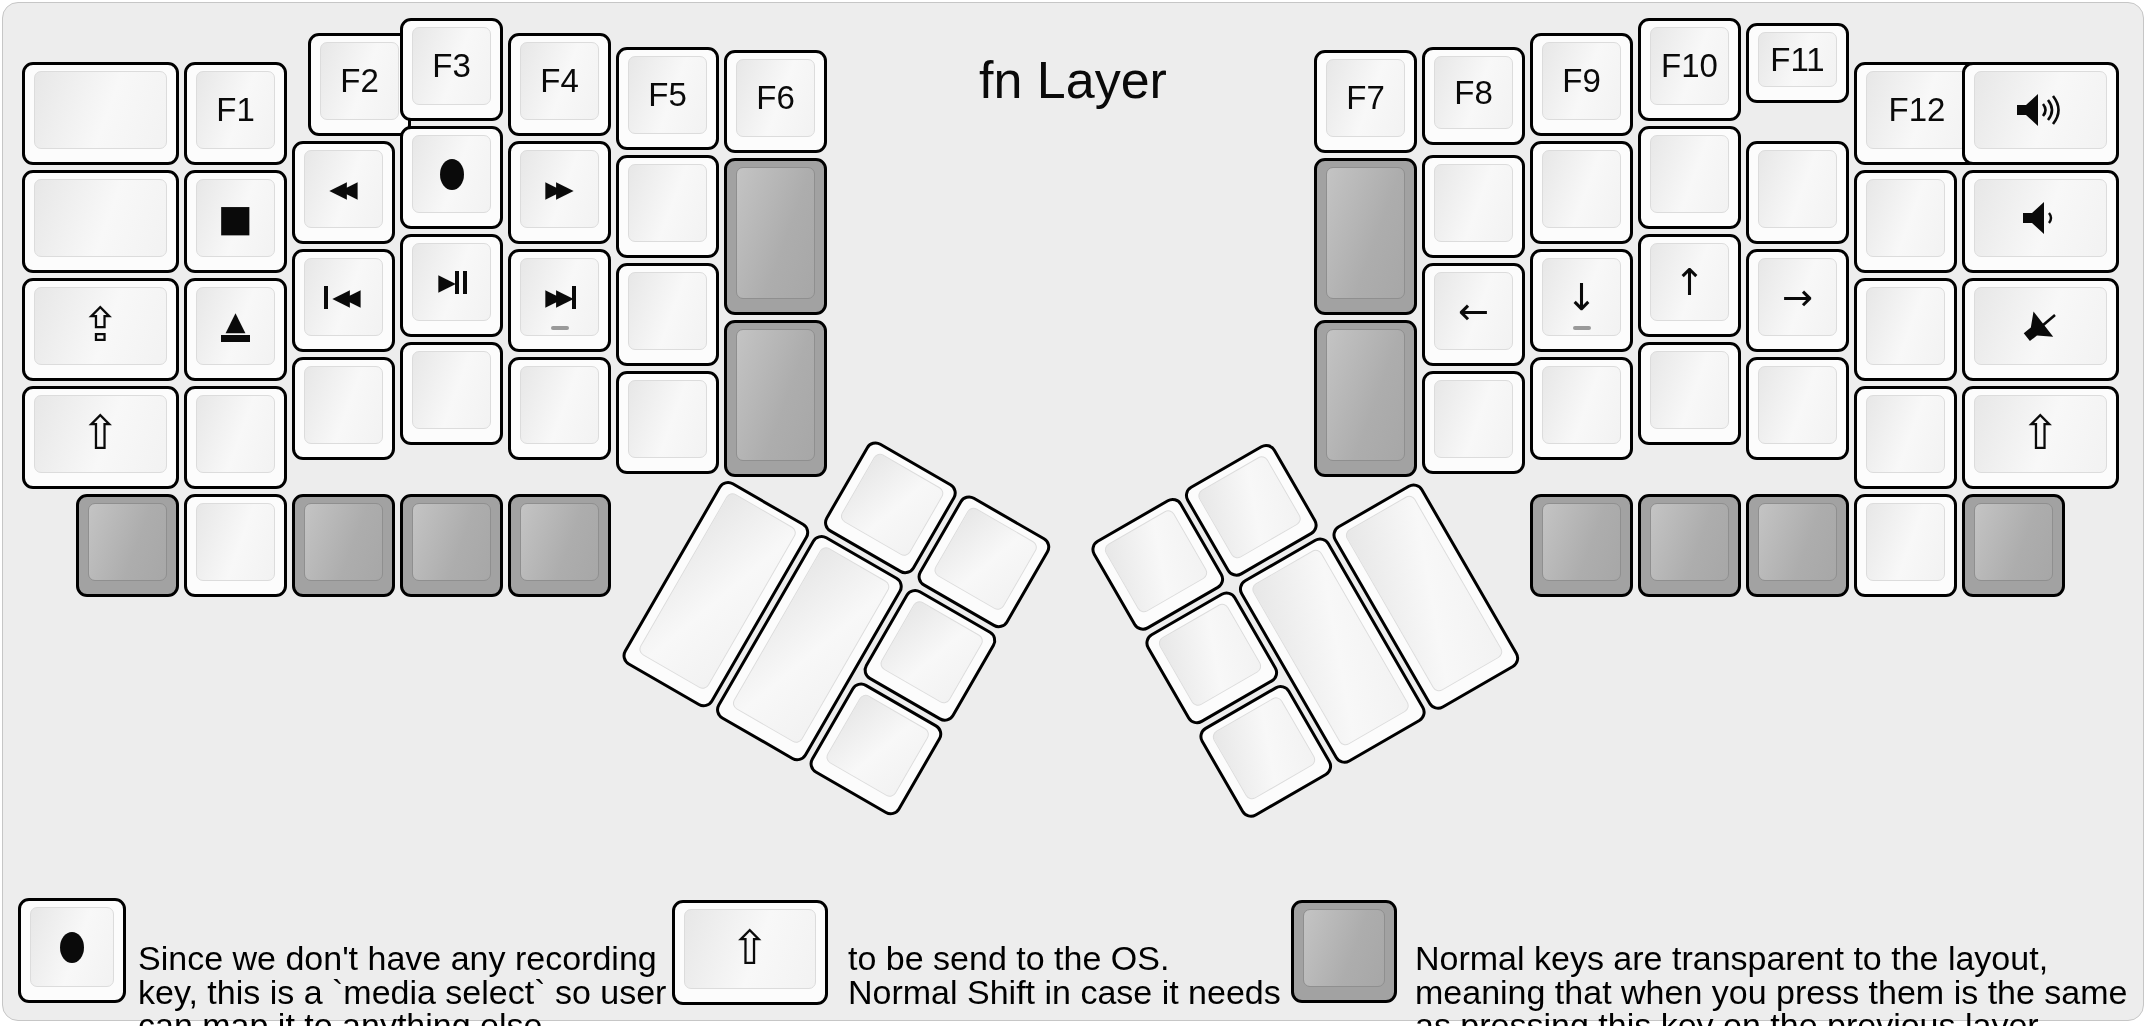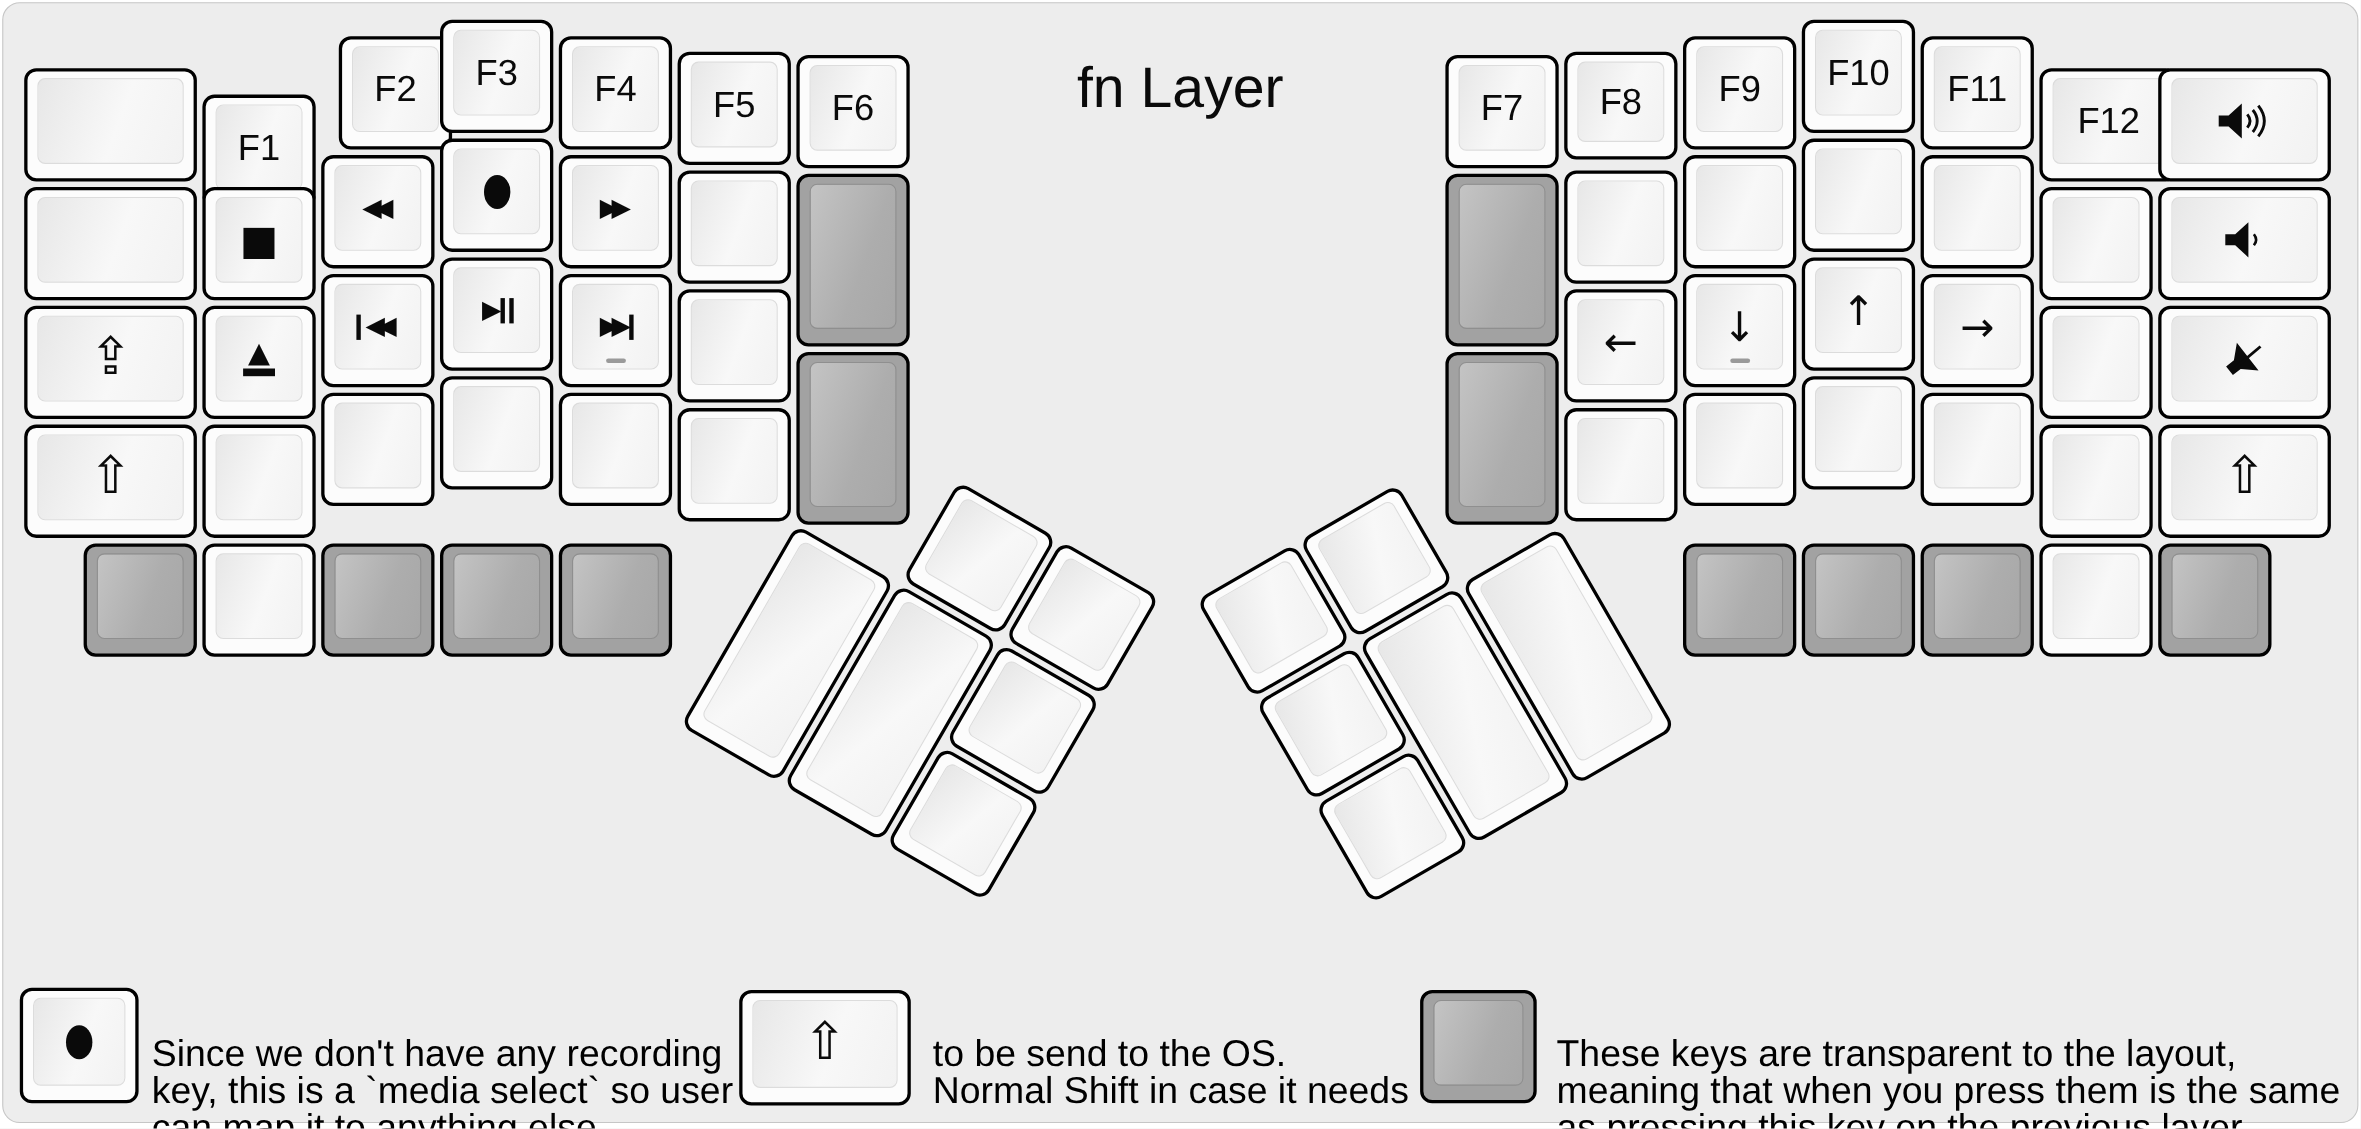--- a/index.html
+++ b/index.html
@@ -115,21 +115,21 @@
     <div class="key" style="left: 22px; top: 278px; width: 157px; height: 103px;">
       <div class="cap">
         <div class="icon icon-caps">⇪</div>
       </div>
     </div>
     <div class="key" style="left: 22px; top: 386px; width: 157px; height: 103px;">
       <div class="cap">
         <div class="icon icon-shift">⇧</div>
       </div>
     </div>
-    <div class="key" style="left: 184px; top: 62px; width: 103px; height: 103px; margin-top: 24px;">
+    <div class="key" style="left: 184px; top: 62px; width: 103px; height: 103px;">
       <div class="cap">
         <div class="klabel">F1</div>
       </div>
     </div>
     <div class="key" style="left: 184px; top: 170px; width: 103px; height: 103px;">
       <div class="cap">
         <div class="icon icon-stop">■</div>
       </div>
     </div>
     <div class="key" style="left: 184px; top: 278px; width: 103px; height: 103px;">
@@ -307,21 +307,21 @@
       <div class="cap"></div>
     </div>
     <div class="key" style="left: 1638px; top: 234px; width: 103px; height: 103px;">
       <div class="cap">
         <div class="icon icon-up">↑</div>
       </div>
     </div>
     <div class="key" style="left: 1638px; top: 342px; width: 103px; height: 103px;">
       <div class="cap"></div>
     </div>
-    <div class="key" style="left: 1746px; top: 33px; width: 103px; height: 103px;">
+    <div class="key" style="left: 1746px; top: 23px; width: 103px; height: 80px;">
       <div class="cap">
         <div class="klabel">F11</div>
       </div>
     </div>
     <div class="key" style="left: 1746px; top: 141px; width: 103px; height: 103px;">
       <div class="cap"></div>
     </div>
     <div class="key" style="left: 1746px; top: 249px; width: 103px; height: 103px;">
       <div class="cap">
         <div class="icon icon-right">→</div>
@@ -420,16 +420,16 @@
   <div>key, this is a `media select` so user</div>
   <div>can map it to anything else.</div>
 </div>
 
 <div class="legend-text" style="left:848px">
   <div>to be send to the OS.</div>
   <div>Normal Shift in case it needs</div>
 </div>
 
 <div class="legend-text" style="left:1415px">
-  <div>These keys are transparent to the layout,</div>
+  <div>Normal keys are transparent to the layout,</div>
   <div>meaning that when you press them is the same</div>
   <div>as pressing this key on the previous layer.</div>
 </div>
 
 </body></html>

